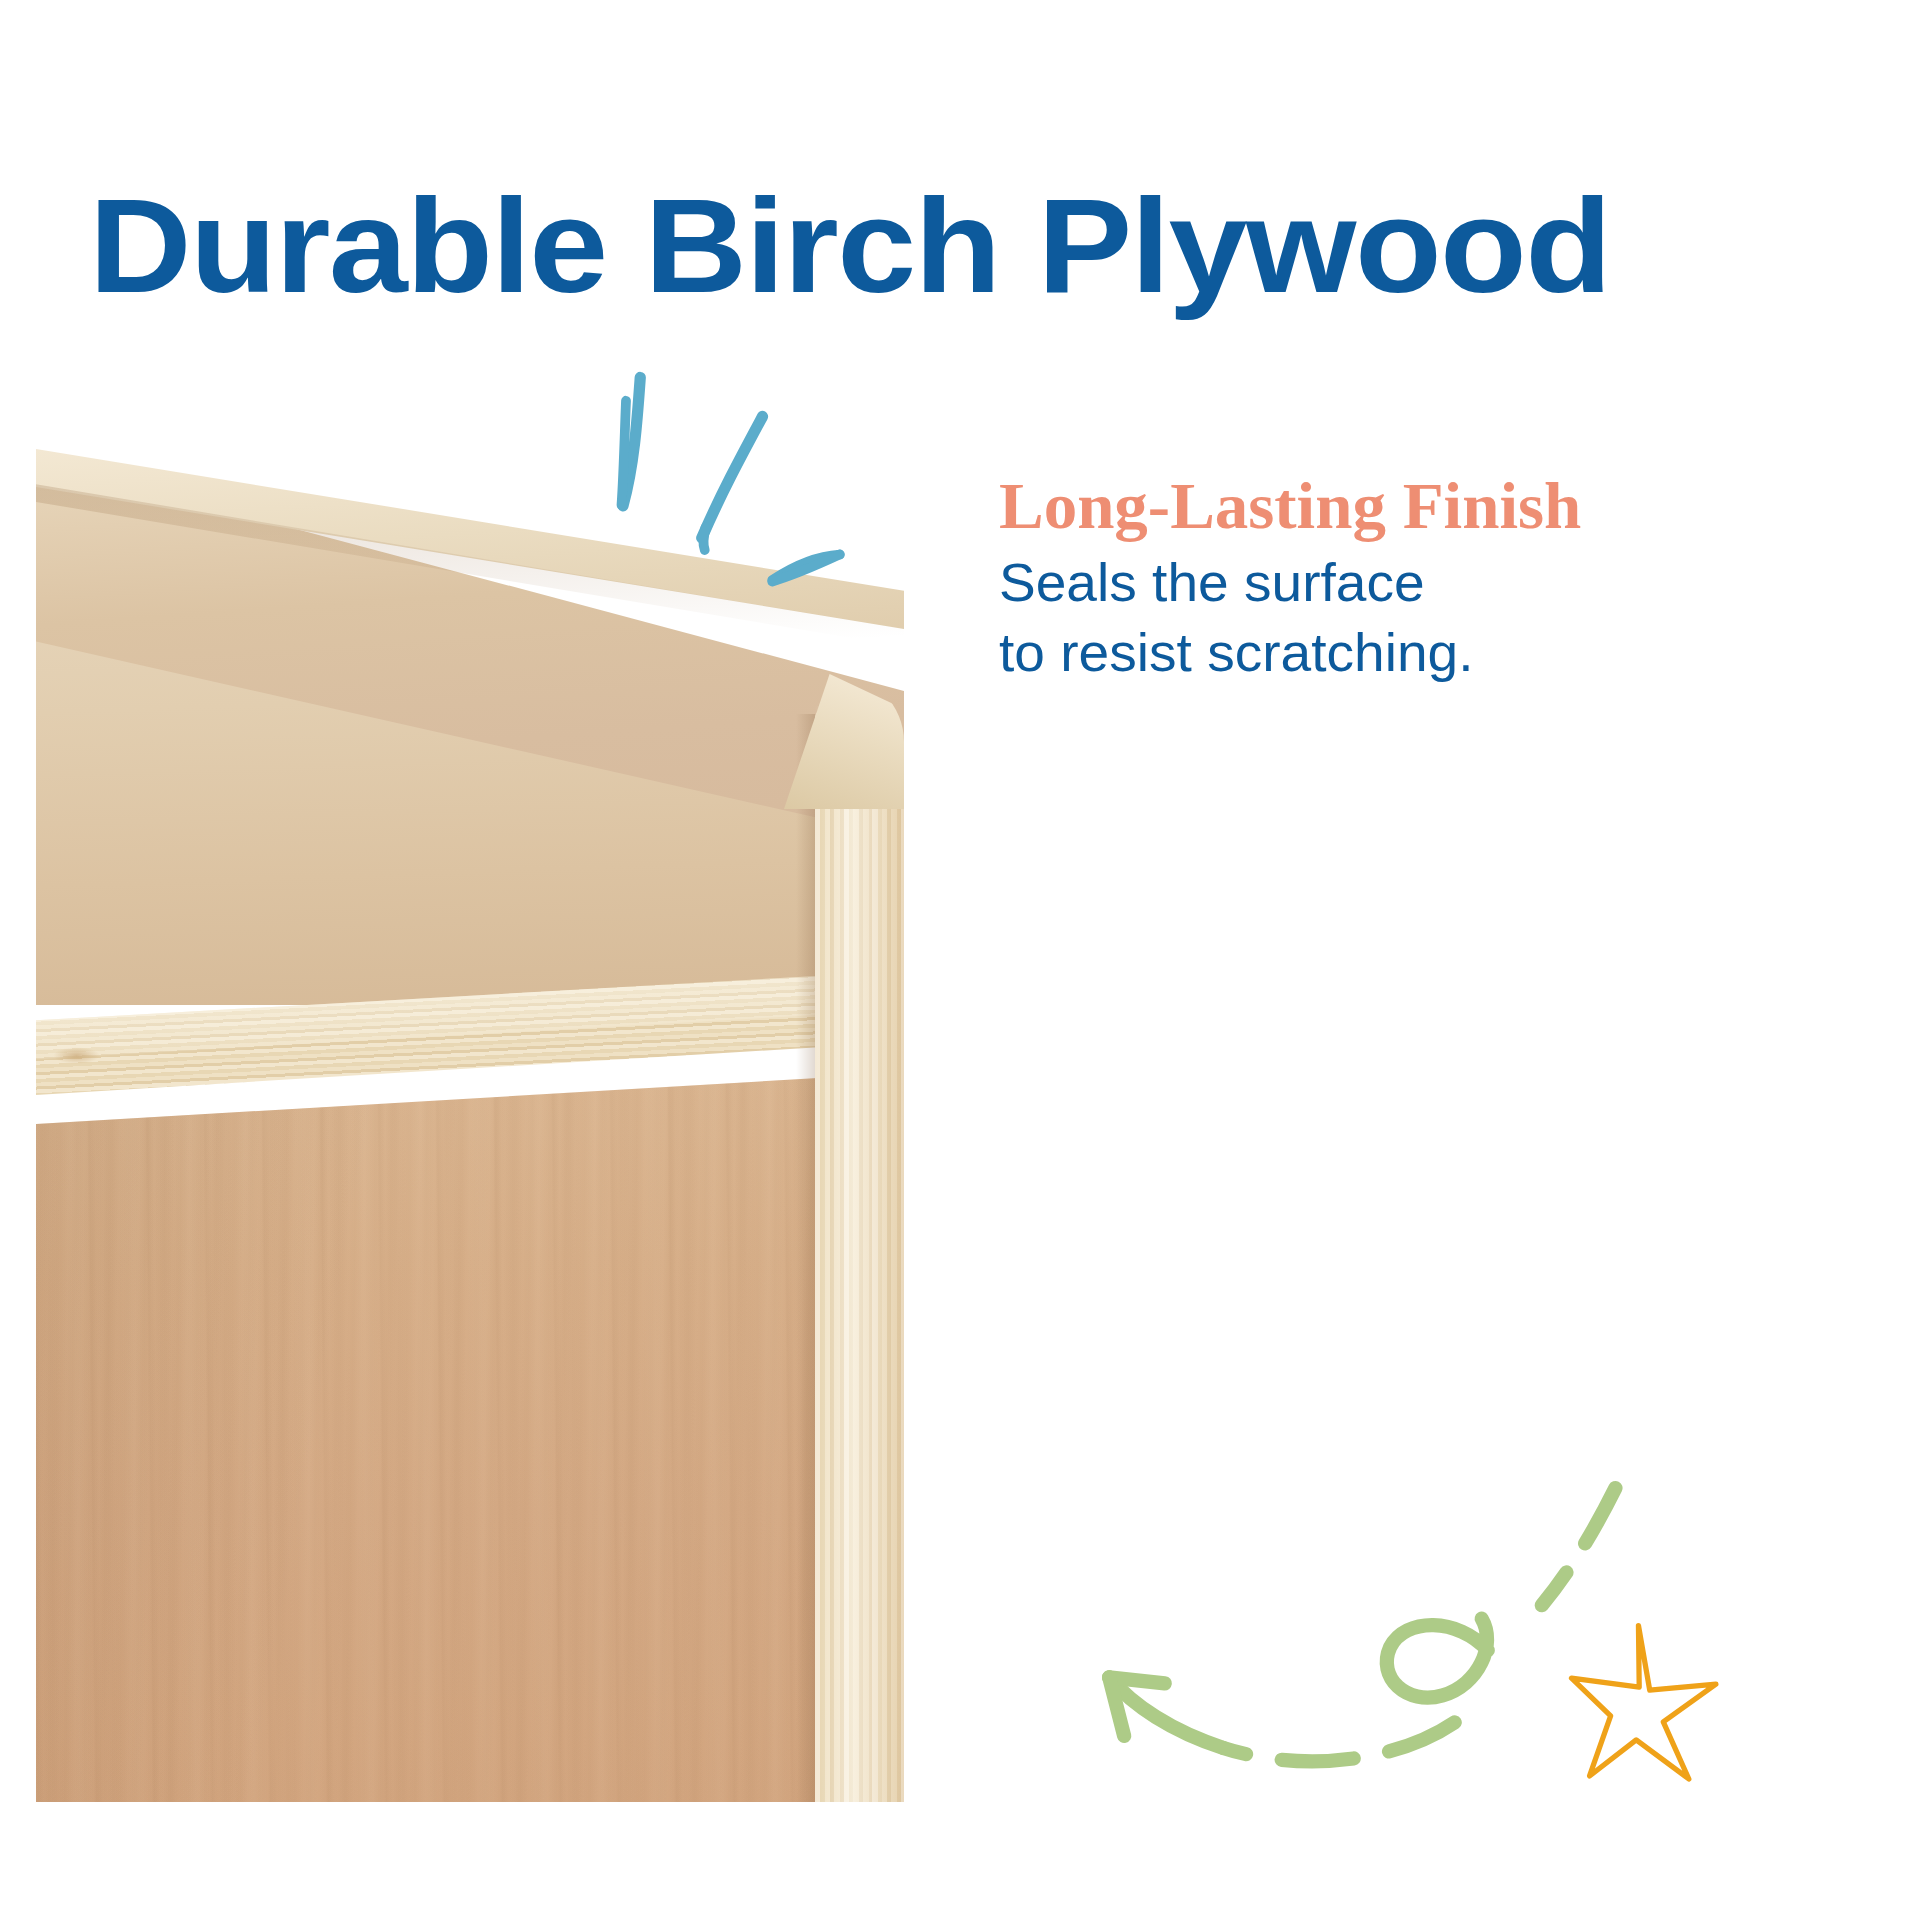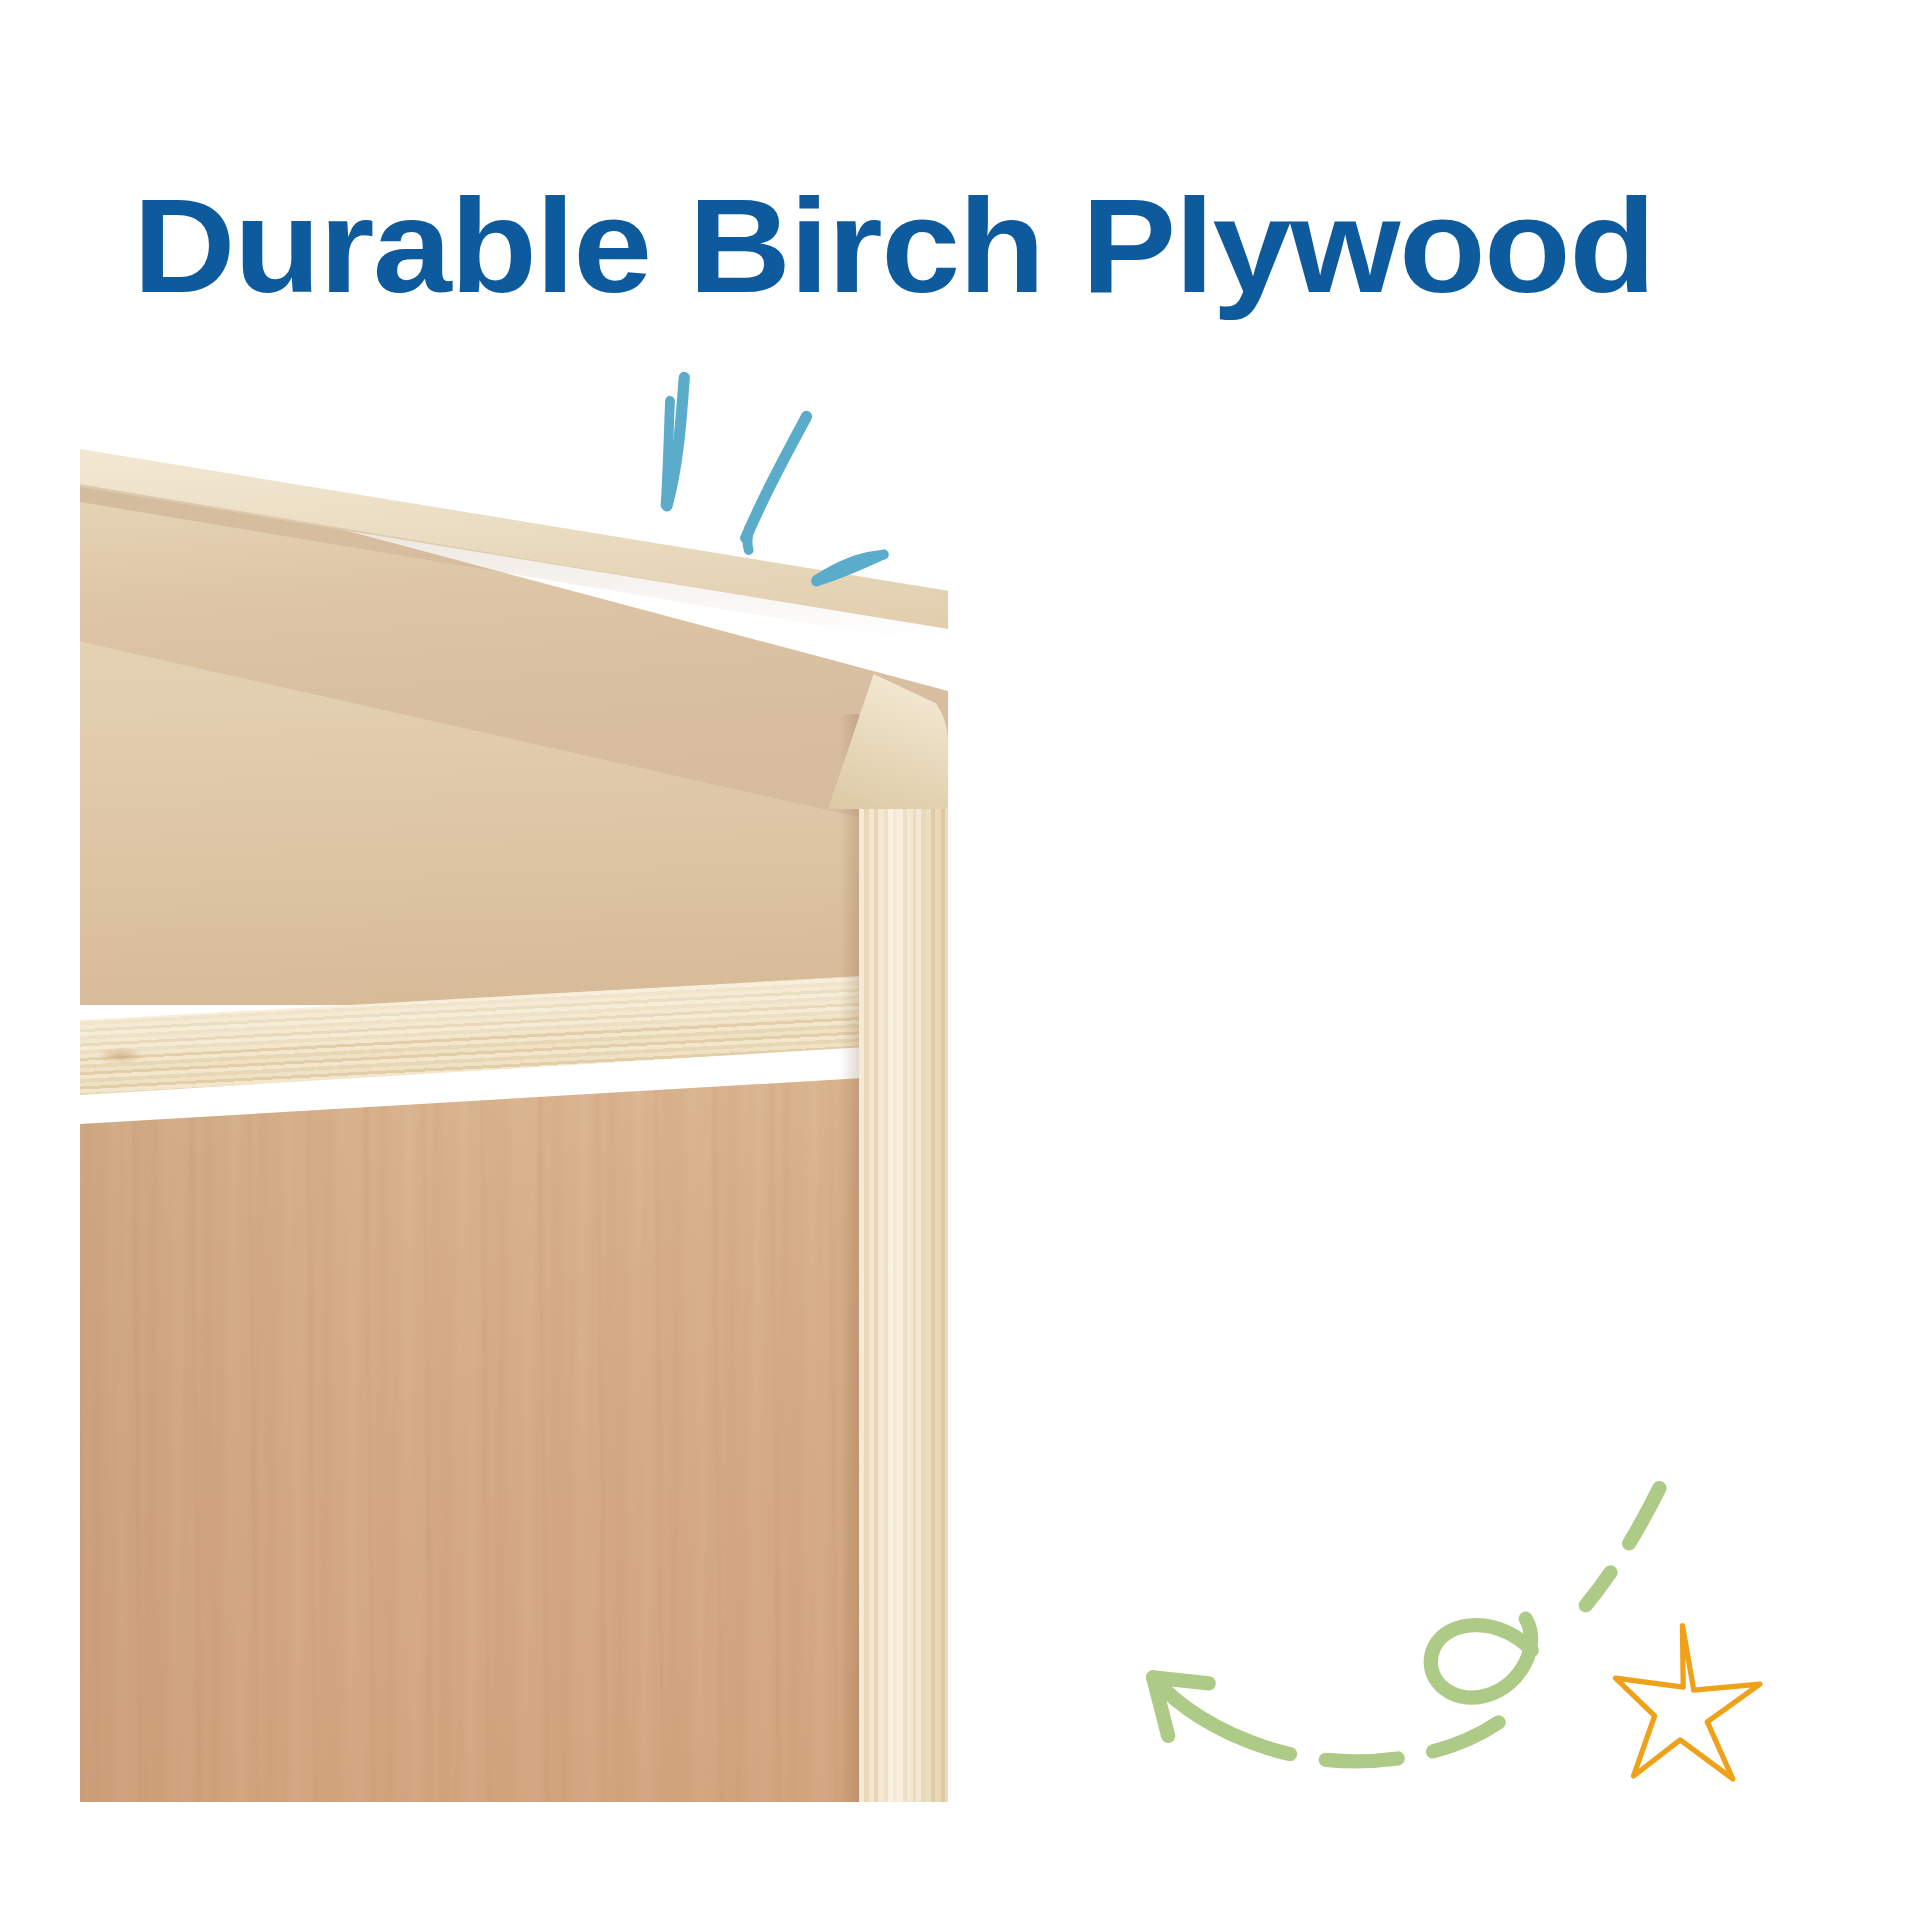--- a/index.html
+++ b/index.html
@@ -10,21 +10,20 @@
   }
   body {
     font-family: "Liberation Sans", sans-serif;
   }
   #canvas {
     position: relative;
     width: 1804px;
     height: 1924px;
     background: #ffffff;
     overflow: hidden;
-    margin-left: 44px;
   }
 
   
   #page-title {
     position: absolute;
     left: 89px;
     top: 89px;
     width: 1804px;
     font-family: "Liberation Sans", sans-serif;
     font-weight: 700;
@@ -319,18 +318,25 @@
     </g>
   </svg>
 
   <svg id="star-mark" viewBox="0 0 230 230">
     <path d="M95 18 L 110 104 L 198 96 L 128 146 L 162 222 L 92 170 L 30 218 L 58 138 L 6 88 L 96 100 Z" fill="none" stroke="#EFA219" stroke-width="7" stroke-linecap="round" stroke-linejoin="round"></path>
   </svg>
 
   <div id="copy-column">
 
 
+    <section class="feature-block">
+      <h2 class="feature-heading">Long-Lasting Finish</h2>
+      <p class="feature-body">
+        <span class="line">Seals the surface</span>
+        <span class="line">to resist scratching.</span>
+      </p>
+    </section>
 
 
   </div>
 
 </div>
 
 
 </body></html>

